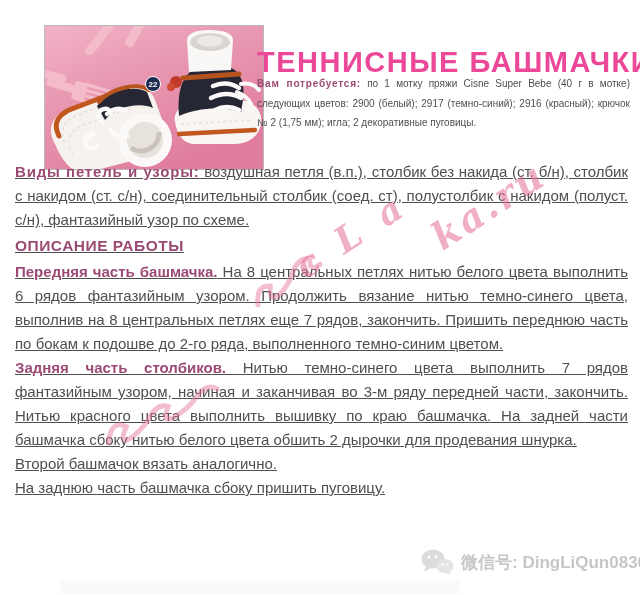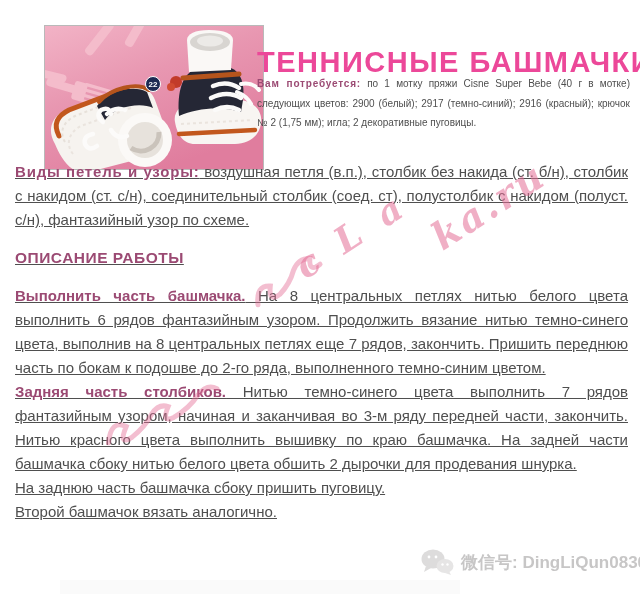--- a/index.html
+++ b/index.html
@@ -34,21 +34,21 @@
     text-align:justify;
   }
   .column {
     position:absolute; left:15px; top:160px; width:613px;
     font-size:15px; line-height:24px; color:#4f4f4f;text-decoration:underline;
   }
   .column p { margin:0; text-align:justify; }
   .lead { font-weight:bold; color:#9b4a73; }
   .lead.spaced { letter-spacing:.8px; }
   .work-heading {
-    margin:14px 0; font-size:15.5px; font-weight:bold;
+    margin:2px 0; font-size:15.5px; font-weight:bold;
     color:#9b4a73; letter-spacing:.5px;
   }
   .closing-line { margin:0; text-align:left; }
 
   
   .wm {
     position:absolute; pointer-events:none; z-index:5;
     font-family:"DejaVu Serif", serif; font-style:italic; font-weight:bold;
     color:rgba(228,110,150,.55); white-space:nowrap;
   }
@@ -141,27 +141,27 @@
 
   <p class="materials"><span class="lead spaced">Вам потребуется:</span><span> по 1 мотку пряжи Cisne Super Bebe (40 г в мотке) следующих цветов: 2900 (белый); 2917 (темно-синий); 2916 (красный); крючок № 2 (1,75 мм); игла; 2 декоративные пуговицы.</span></p>
 
   <div class="column">
 
     <p><span class="lead spaced">Виды петель и узоры:</span><span> воздушная петля (в.п.), столбик без накида (ст. б/н), столбик с накидом (ст. с/н), соединительный столбик (соед. ст), полустолбик с накидом (полуст. с/н), фантазийный узор по схеме.</span></p>
 
     <div class="work-heading">ОПИСАНИЕ РАБОТЫ</div>
 
 
-    <p><span class="lead">Выполнить часть башмачка.</span><span> На 8 центральных петлях нитью белого цвета выполнить 6 рядов фантазийным узором. Продолжить вязание нитью темно-синего цвета, выполнив на 8 центральных петлях еще 7 рядов, закончить. Пришить переднюю часть по бокам к подошве до 2-го ряда, выполненного темно-синим цветом.</span></p>
+    <p><span class="lead">Передняя часть башмачка.</span><span> На 8 центральных петлях нитью белого цвета выполнить 6 рядов фантазийным узором. Продолжить вязание нитью темно-синего цвета, выполнив на 8 центральных петлях еще 7 рядов, закончить. Пришить переднюю часть по бокам к подошве до 2-го ряда, выполненного темно-синим цветом.</span></p>
 
     <p><span class="lead">Задняя часть столбиков.</span><span> Нитью темно-синего цвета выполнить 7 рядов фантазийным узором, начиная и заканчивая во 3-м ряду передней части, закончить. Нитью красного цвета выполнить вышивку по краю башмачка. На задней части башмачка сбоку нитью белого цвета обшить 2 дырочки для продевания шнурка.</span></p>
 
 
+    <p class="closing-line">Второй башмачок вязать аналогично.</p>
     <p class="closing-line">На заднюю часть башмачка сбоку пришить пуговицу.</p>
-    <p class="closing-line">Второй башмачок вязать аналогично.</p>
   </div>
 
   <div class="wm wm-1">c L a</div>
   <div class="wm wm-2">ka.ru</div>
   <svg class="wm-squiggle" style="left:95px; top:385px; transform:rotate(-18deg);" width="170" height="45">
     <path d="M6,34 q10,-22 22,-10 q-14,16 2,12 q16,-6 26,-16 q10,-8 18,-2 q-12,14 2,12 q18,-4 30,-14 q12,-8 20,0" fill="none" stroke="rgba(228,110,150,.45)" stroke-width="5" stroke-linecap="round"></path>
   </svg>
   <svg class="wm-squiggle" style="left:238px; top:250px; transform:rotate(-30deg);" width="120" height="40">
     <path d="M8,30 q8,-18 20,-10 q-10,14 4,12 q14,-4 24,-14 q10,-8 20,-2 q-8,12 6,10" fill="none" stroke="rgba(228,110,150,.45)" stroke-width="5" stroke-linecap="round"></path>
   </svg>

